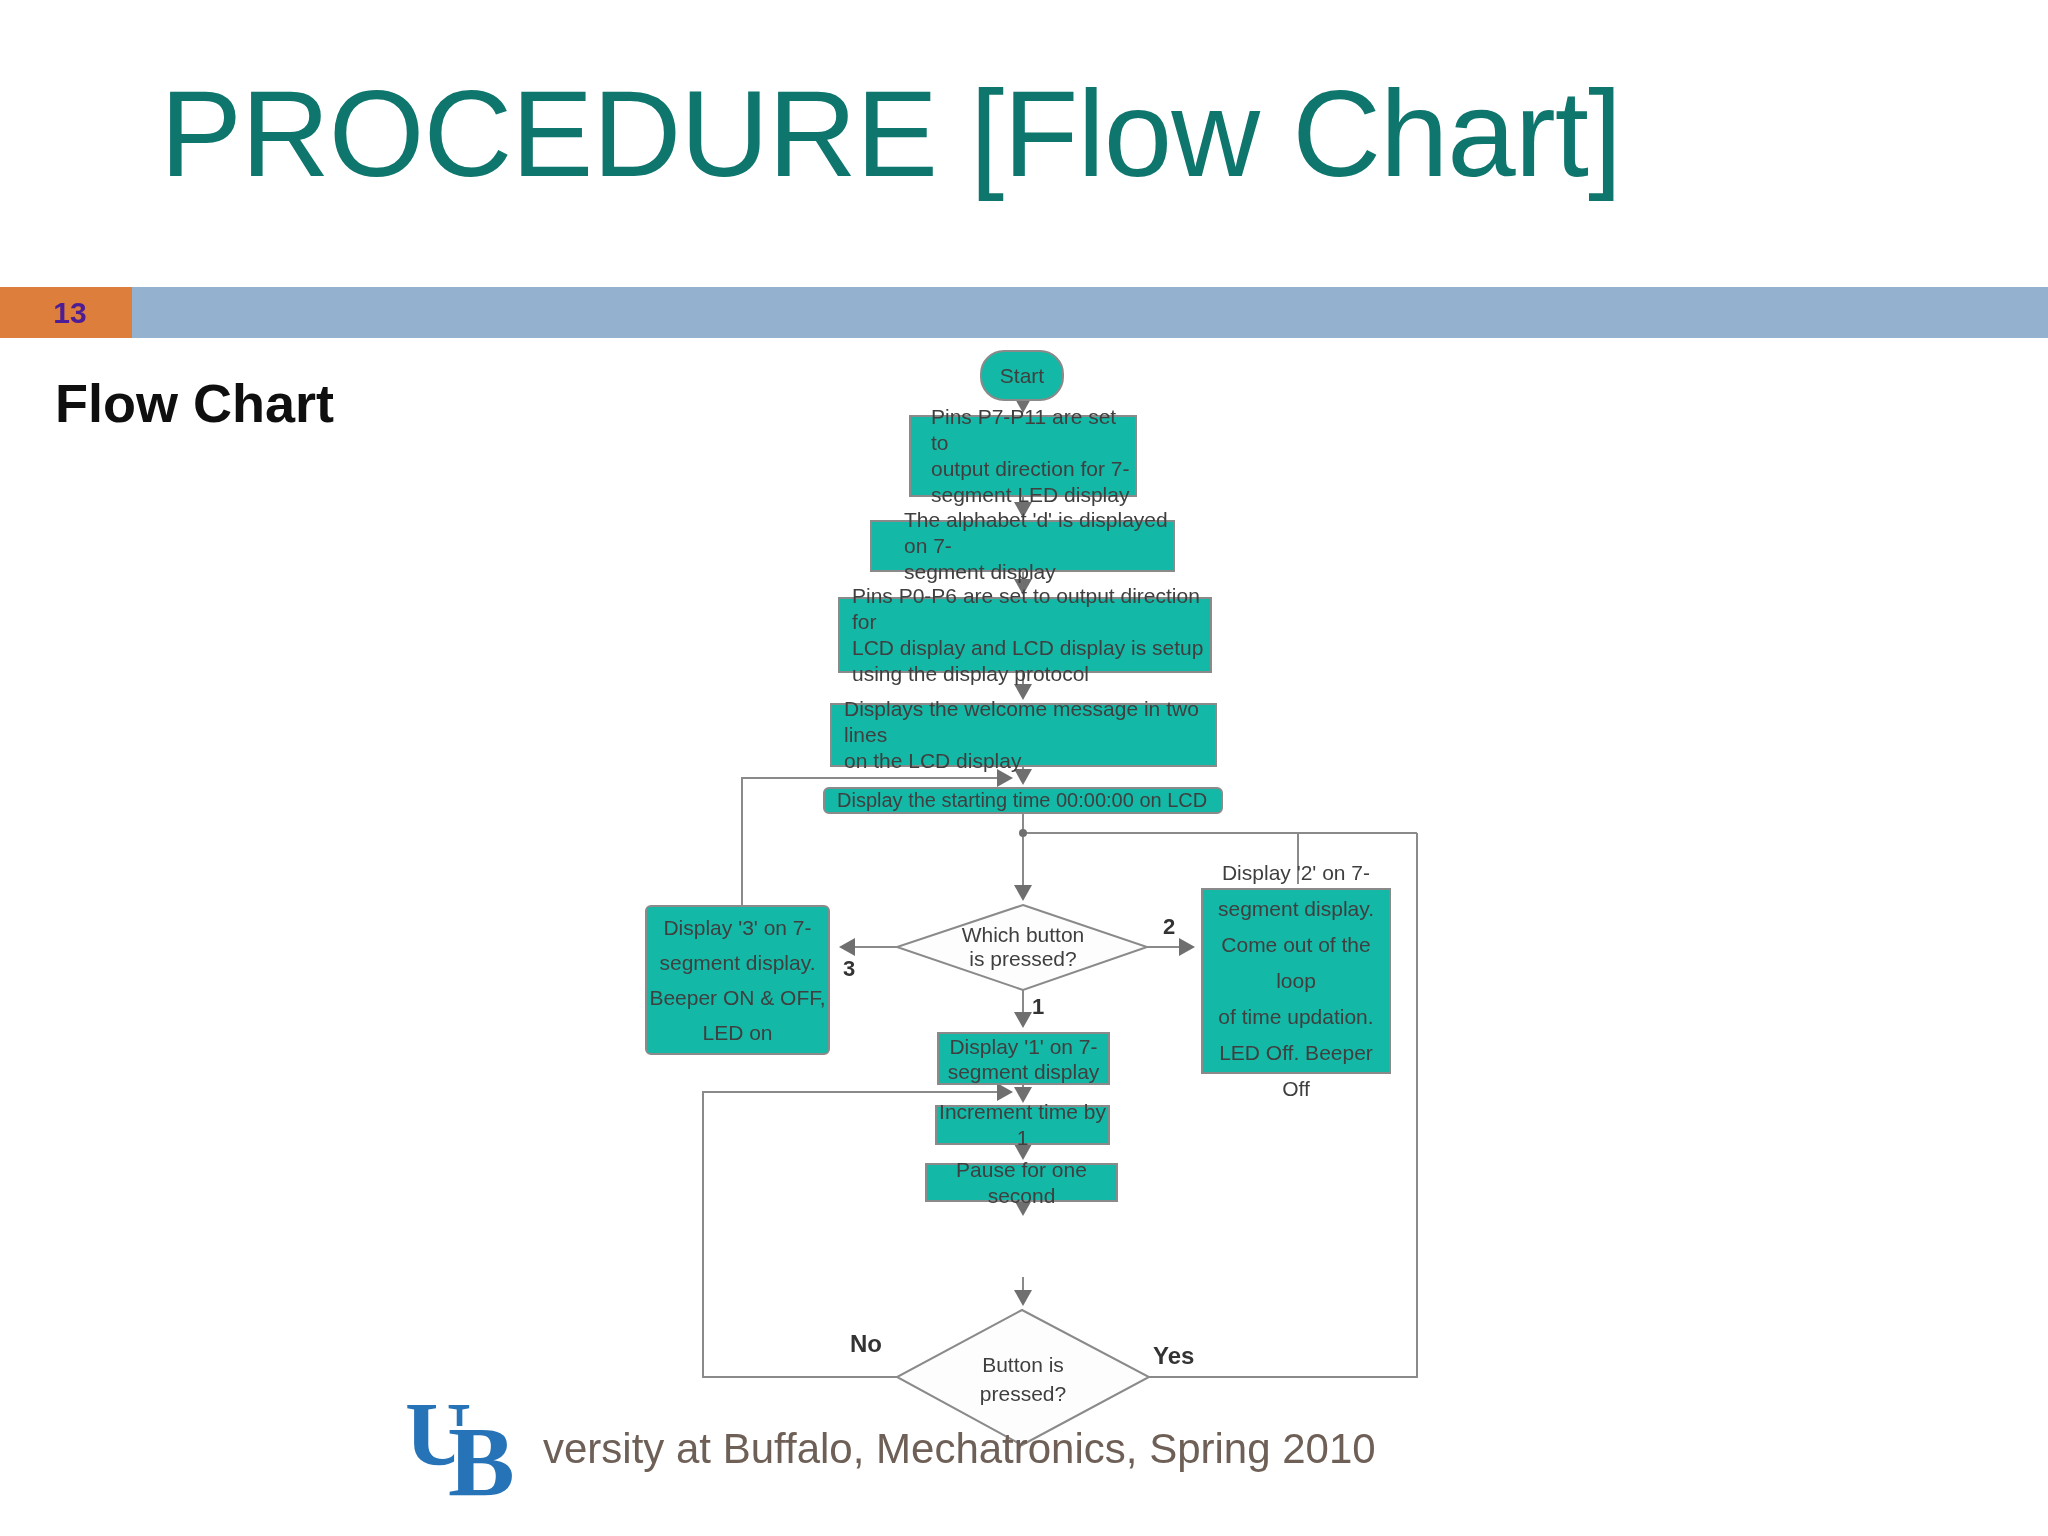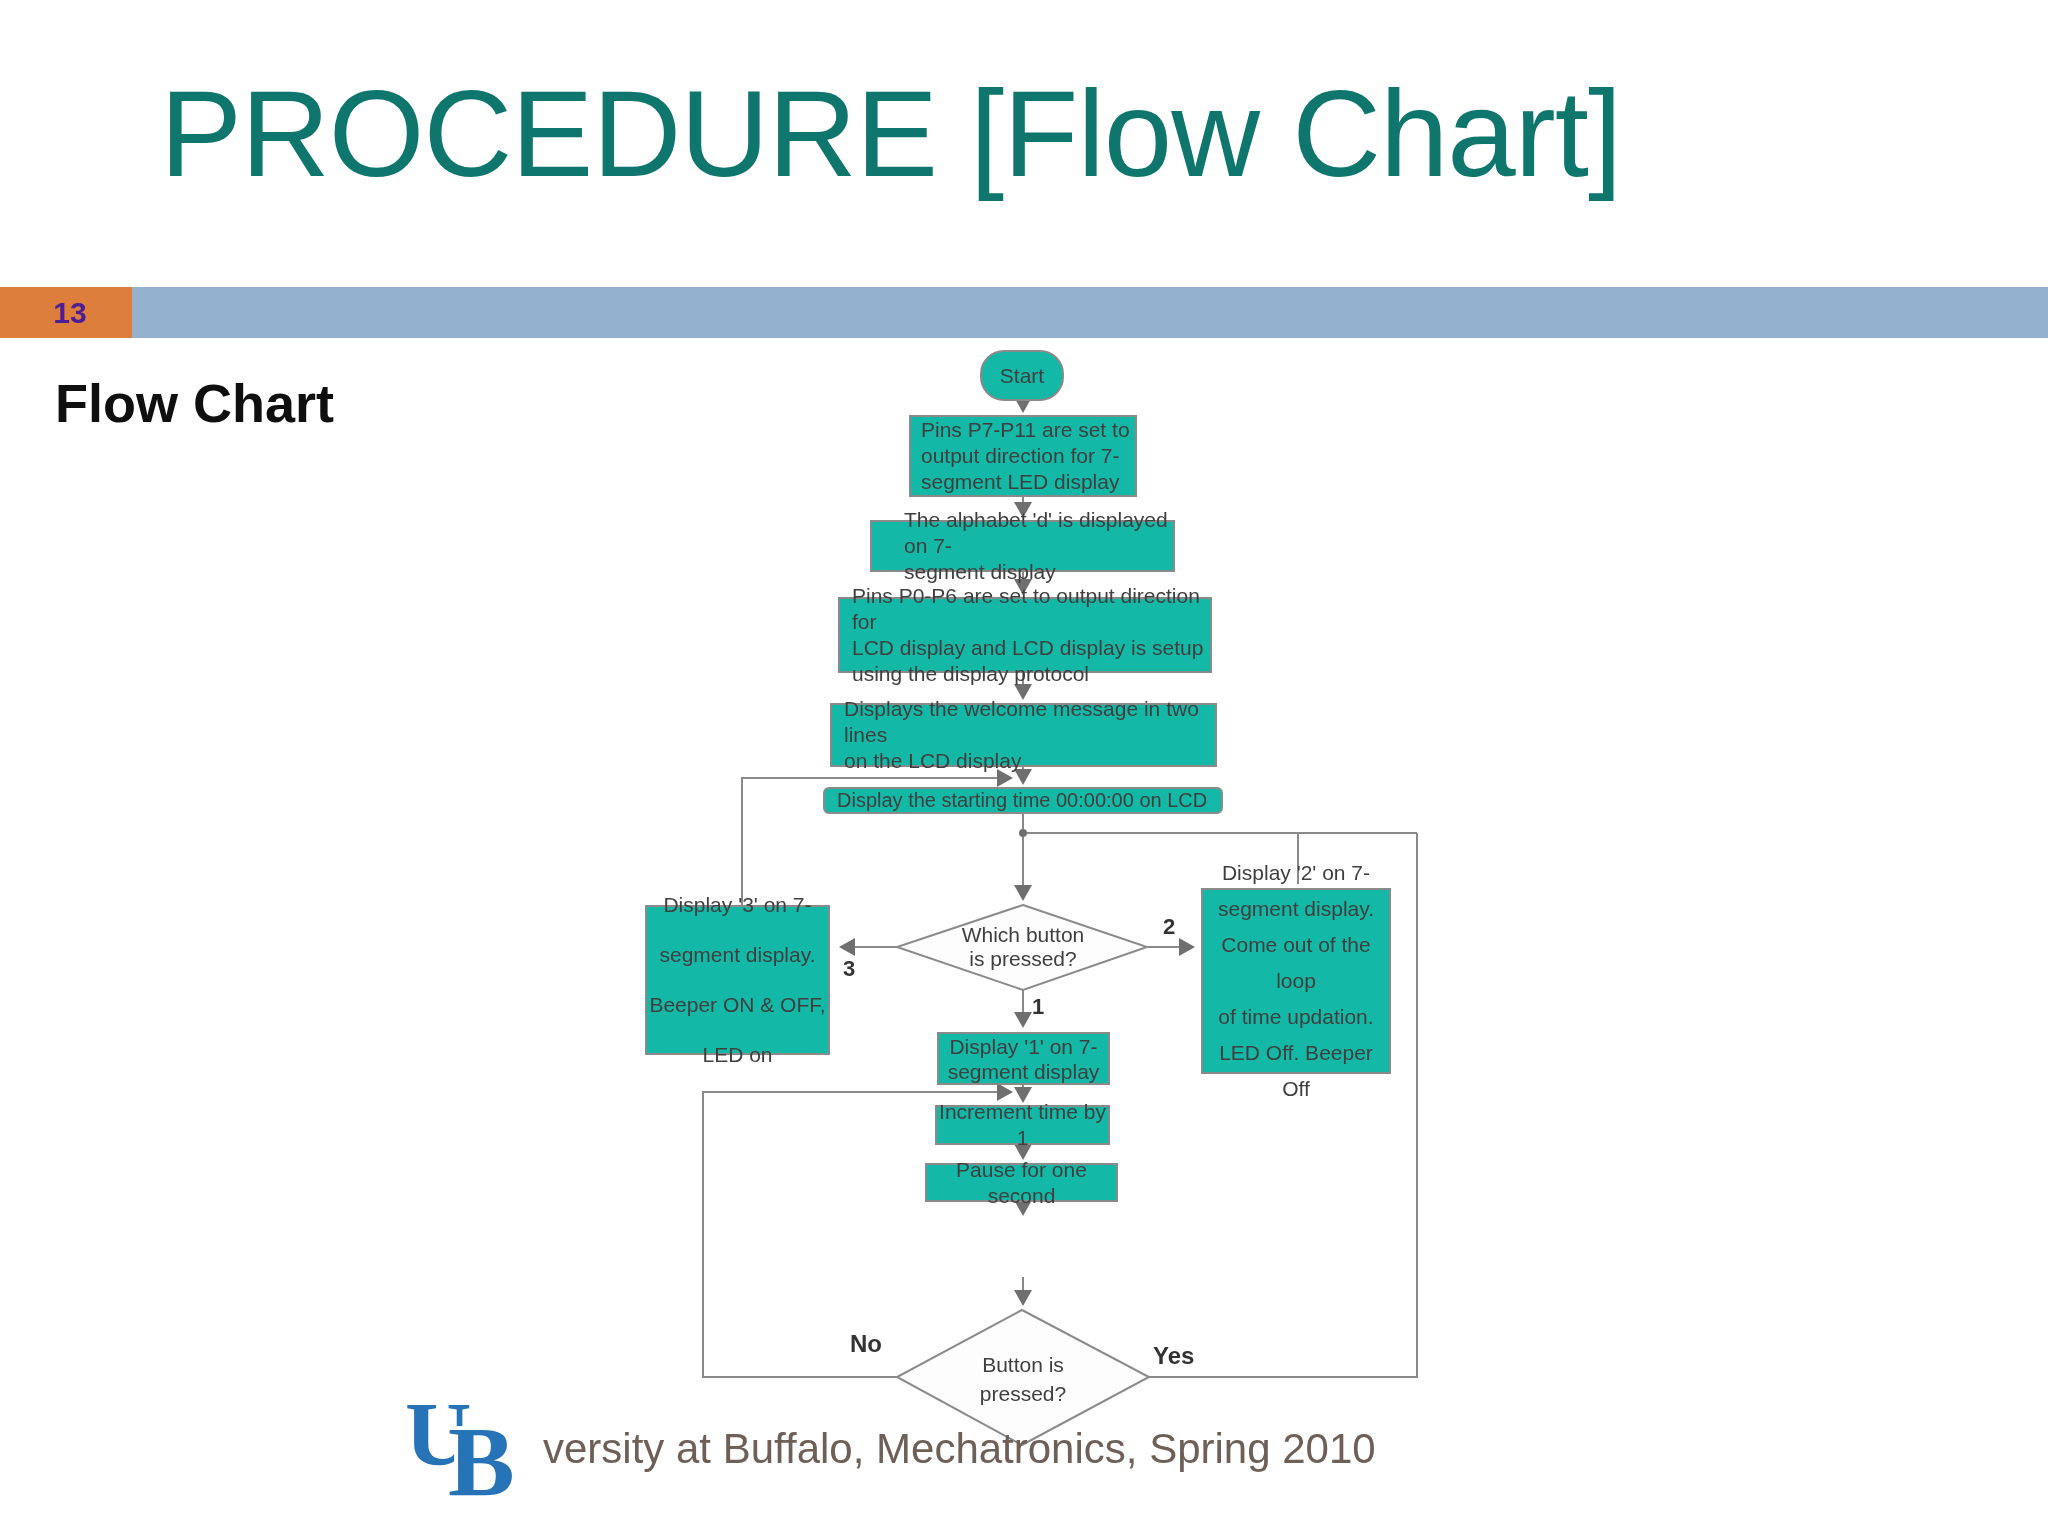--- a/index.html
+++ b/index.html
@@ -17,26 +17,26 @@
   .fc-box{position:absolute;background:#14b8a6;border:2px solid #8a8a8a;color:#3f3f3f;
           display:flex;flex-direction:column;justify-content:center;box-sizing:border-box;
           font-size:21px;line-height:26px;}
   .fc-text{white-space:pre-line;}
   .fc-center{align-items:center;text-align:center;}
   .fc-left{align-items:flex-start;text-align:left;}
   .fc-label{position:absolute;color:#333333;font-weight:bold;font-size:22px;}
 
   
   .n-start{left:980px;top:350px;width:84px;height:51px;border-radius:24px;}
-  .n-p7{left:909px;top:415px;width:228px;height:82px;padding-left:10px;}
+  .n-p7{left:909px;top:415px;width:228px;height:82px;padding-left:20px;}
   .n-alpha{left:870px;top:520px;width:305px;height:52px;padding-left:32px;}
   .n-p0{left:838px;top:597px;width:374px;height:76px;padding-left:12px;}
   .n-welcome{left:830px;top:703px;width:387px;height:64px;padding-left:12px;}
   .n-starttime{left:823px;top:787px;width:400px;height:27px;padding-left:12px;font-size:20px;line-height:25px;border-radius:6px;}
-  .n-d3{left:645px;top:905px;width:185px;height:150px;line-height:50px;}
+  .n-d3{left:645px;top:905px;width:185px;height:150px;line-height:35px;border-radius:6px;}
   .n-d2{left:1201px;top:888px;width:190px;height:186px;line-height:36px;}
   .n-d1{left:937px;top:1032px;width:173px;height:53px;line-height:25px;}
   .n-incr{left:935px;top:1105px;width:175px;height:40px;}
   .n-pause{left:925px;top:1163px;width:193px;height:39px;}
   .n-disptime{left:880px;top:1220px;width:295px;height:57px;line-height:28px;}
 
   .t-diamond1{position:absolute;left:898px;top:923px;width:250px;text-align:center;color:#3f3f3f;
               font-size:21px;line-height:24px;white-space:pre-line;}
   .t-diamond2{position:absolute;left:897px;top:1350px;width:252px;text-align:center;color:#3f3f3f;
               font-size:21px;line-height:29px;white-space:pre-line;}

